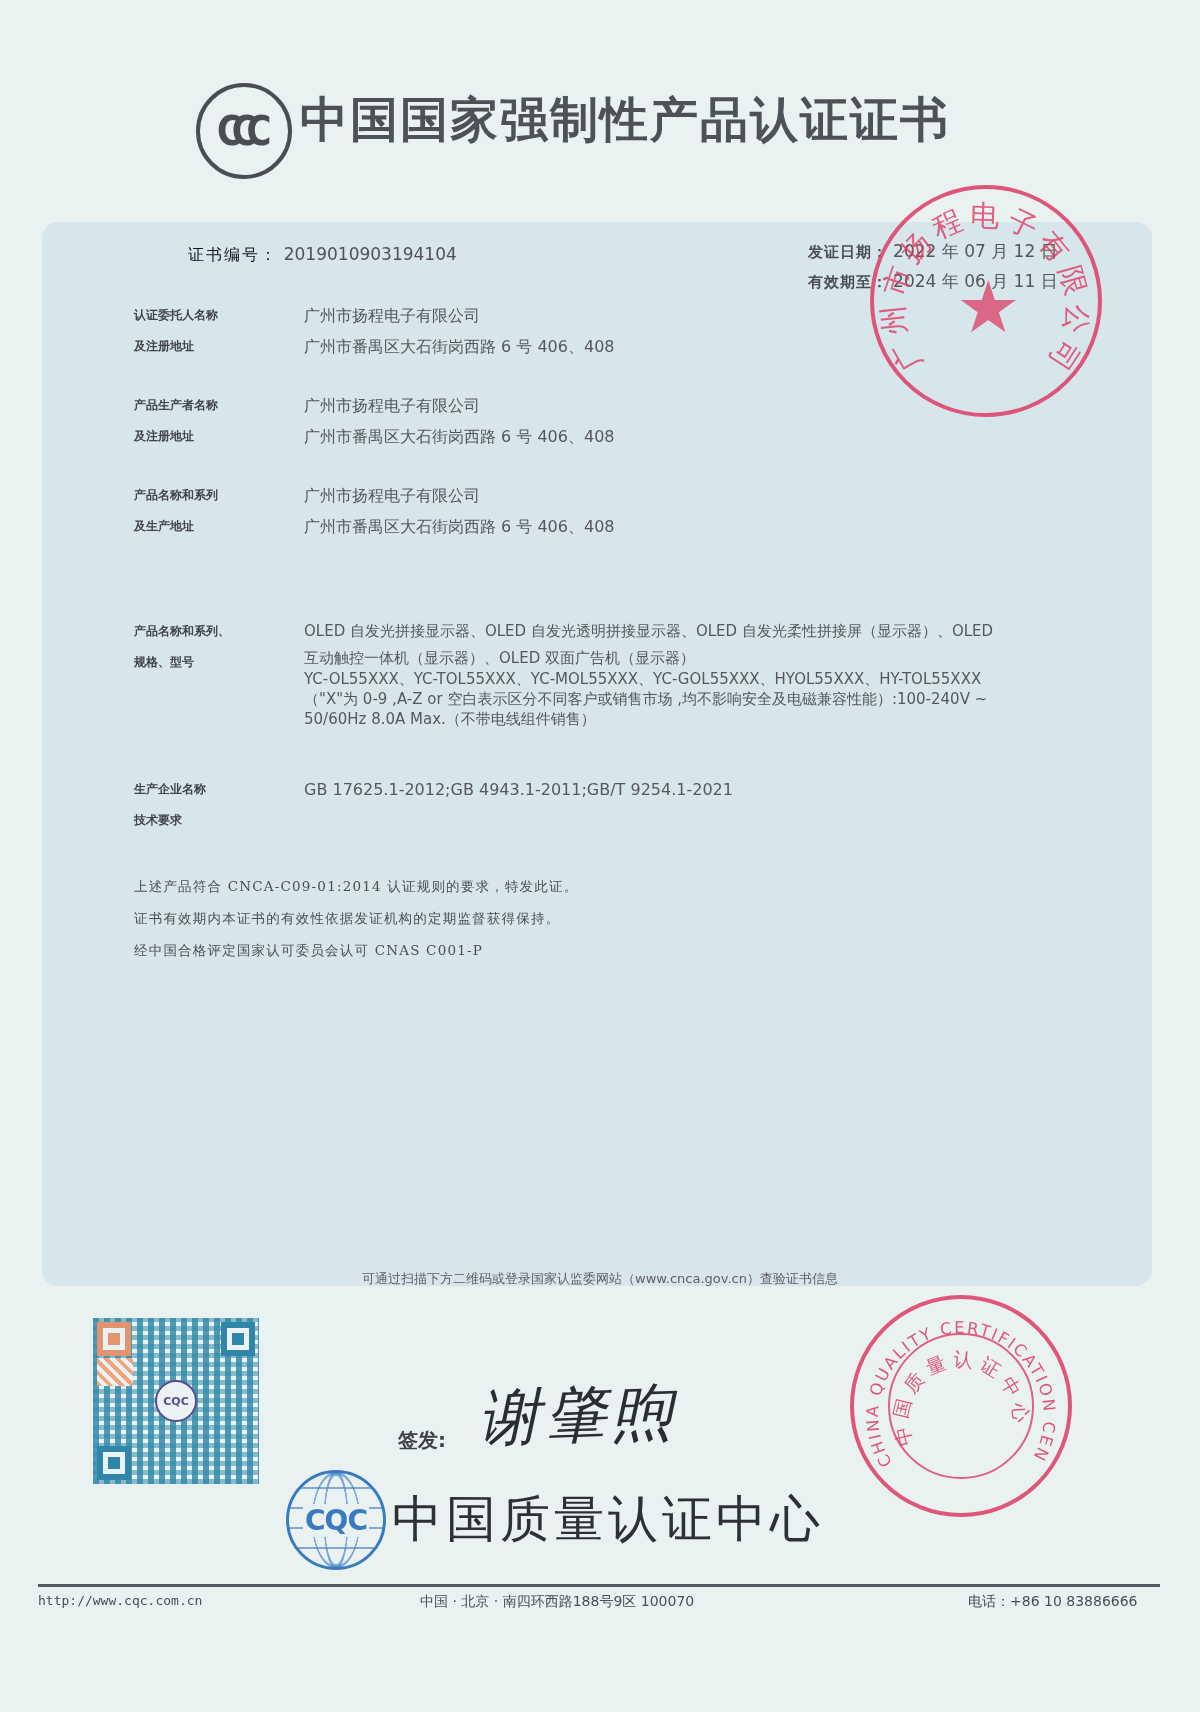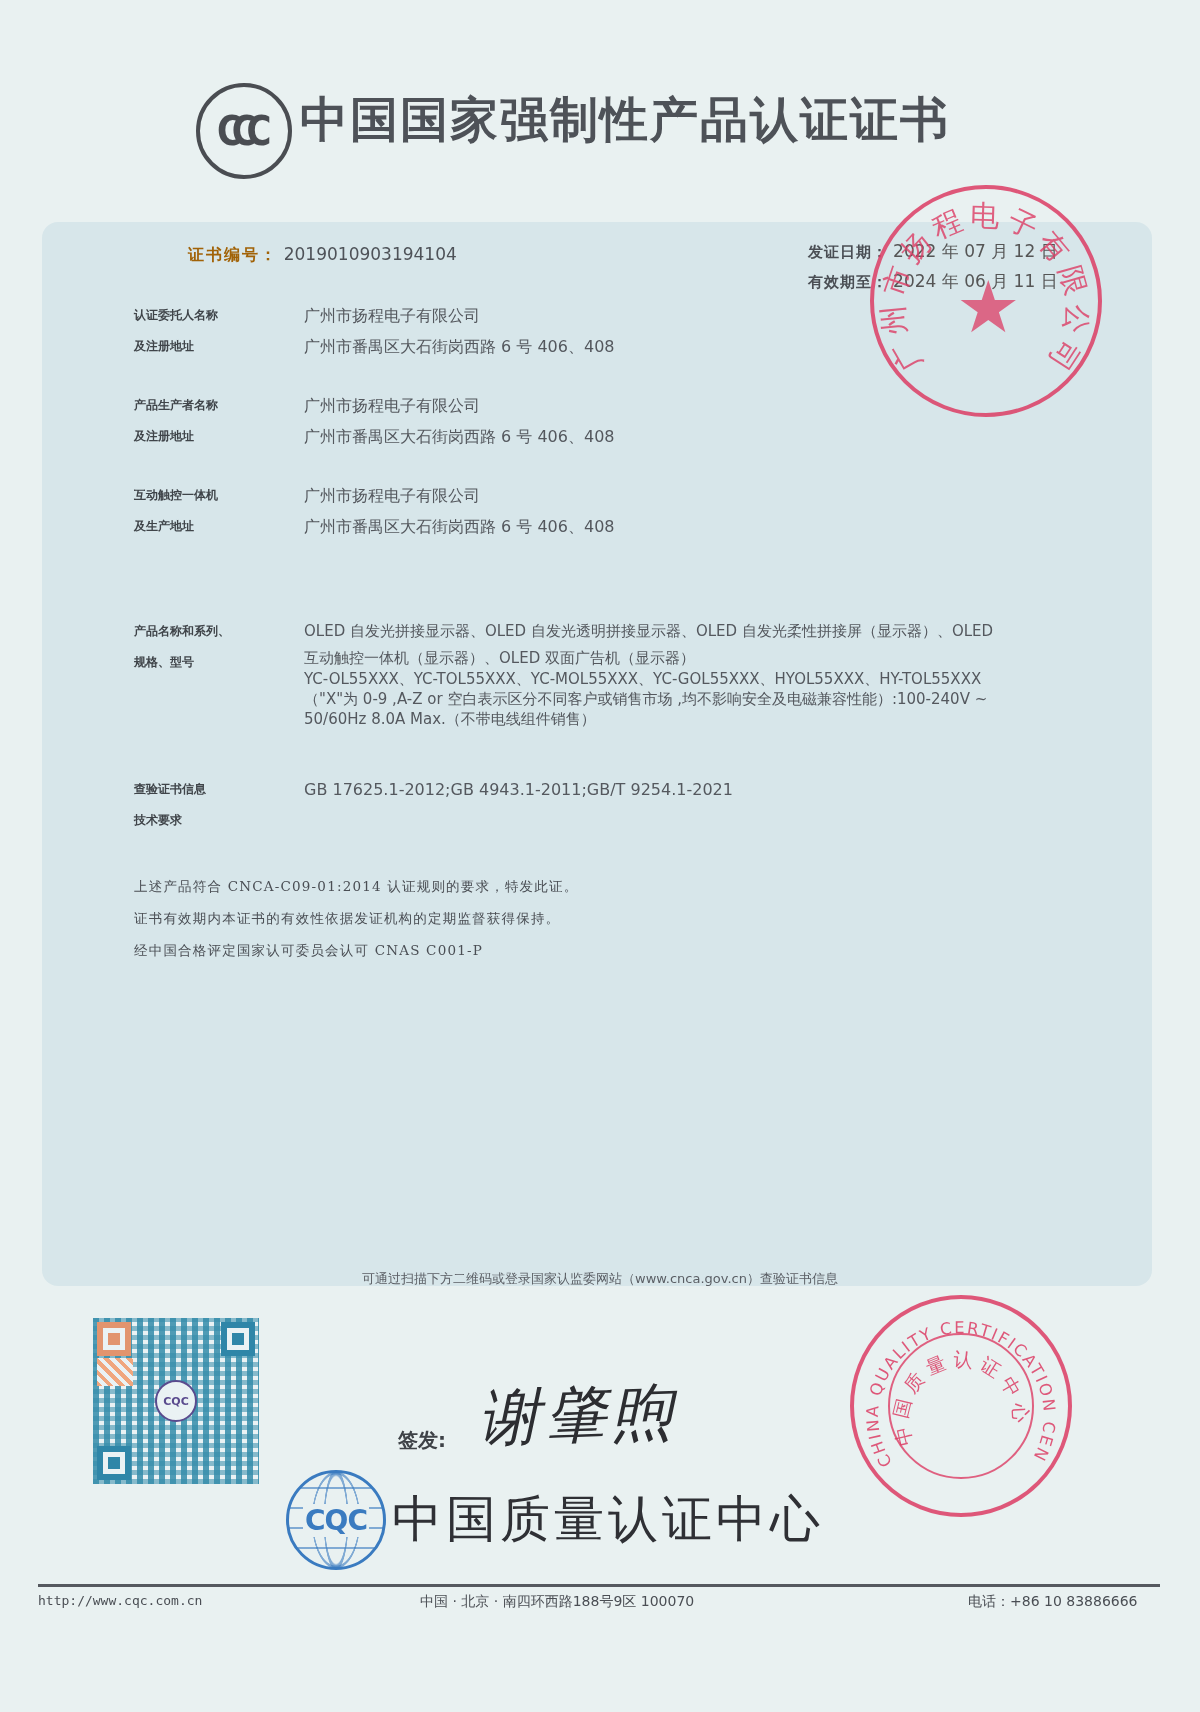--- a/index.html
+++ b/index.html
@@ -32,21 +32,21 @@
 
   
   .panel {
     position: absolute; left: 42px; top: 222px; width: 1110px; height: 1064px;
     background: #d7e6ea; border-radius: 16px;
   }
 
   .cert-no {
     position: absolute; left: 188px; top: 243px; font-size: 18px; white-space: nowrap;
   }
-  .cert-no .lbl { font-family: "DejaVu Serif", serif; font-weight: bold; font-size: 16px; letter-spacing: 2px; color: #a16207; }
+  .cert-no .lbl { font-family: "DejaVu Serif", serif; font-weight: normal; font-size: 16px; letter-spacing: 2px; color: #0f172a; }
   .cert-no .val { font-size: 17px; color: #4e5258; }
 
   .dates { position: absolute; left: 808px; top: 240px; }
   .dates .row { height: 30px; white-space: nowrap; text-align: right; }
   .dates .lbl { font-family: "DejaVu Serif", serif; font-weight: bold; font-size: 15px; letter-spacing: 1px; color: #4a4e54; }
   .dates .val { font-size: 17px; color: #555; }
 
   .field { position: absolute; left: 134px; width: 1000px; }
   .field .labels { position: absolute; left: 0; top: 0; width: 170px; }
   .field .labels div { font-weight: bold; font-size: 12px; color: #3f4449; height: 31px; line-height: 31px; white-space: nowrap; }
@@ -182,21 +182,21 @@
       <div>及注册地址</div>
     </div>
     <div class="values">
       <div>广州市扬程电子有限公司</div>
       <div>广州市番禺区大石街岗西路 6 号 406、408</div>
     </div>
   </div>
 
   <div class="field" style="top:480px;">
     <div class="labels">
-      <div>互动触控一体机</div>
+      <div>产品名称和系列</div>
       <div>及生产地址</div>
     </div>
     <div class="values">
       <div>广州市扬程电子有限公司</div>
       <div>广州市番禺区大石街岗西路 6 号 406、408</div>
     </div>
   </div>
 
   <div class="field" style="top:616px;">
     <div class="labels">
@@ -207,21 +207,21 @@
       <div class="first">OLED 自发光拼接显示器、OLED 自发光透明拼接显示器、OLED 自发光柔性拼接屏（显示器）、OLED</div>
       <div class="second" style="height:22px;line-height:22px;">互动触控一体机（显示器）、OLED 双面广告机（显示器）</div>
       <div>YC-OL55XXX、YC-TOL55XXX、YC-MOL55XXX、YC-GOL55XXX、HYOL55XXX、HY-TOL55XXX</div>
       <div>（"X"为 0-9 ,A-Z or 空白表示区分不同客户或销售市场 ,均不影响安全及电磁兼容性能）:100-240V ~</div>
       <div>50/60Hz 8.0A Max.（不带电线组件销售）</div>
     </div>
   </div>
 
   <div class="field" style="top:774px;">
     <div class="labels">
-      <div>查验证书信息</div>
+      <div>生产企业名称</div>
       <div>技术要求</div>
     </div>
     <div class="values">
       <div>GB 17625.1-2012;GB 4943.1-2011;GB/T 9254.1-2021</div>
     </div>
   </div>
 
   <div class="statements">
     <div>上述产品符合 CNCA-C09-01:2014 认证规则的要求，特发此证。</div>
     <div>证书有效期内本证书的有效性依据发证机构的定期监督获得保持。</div>

